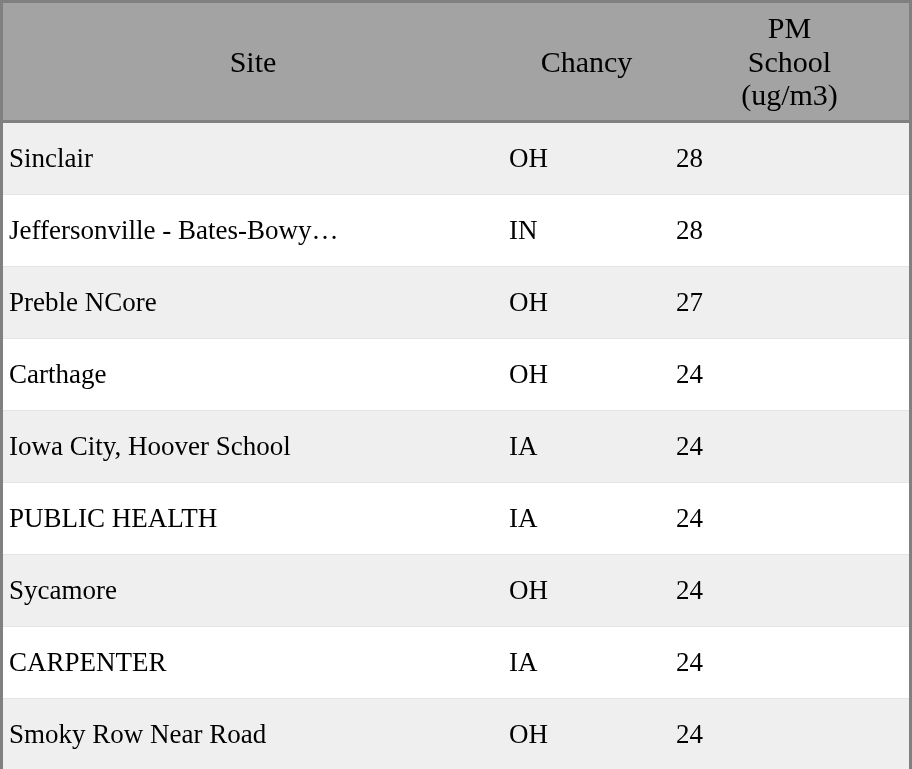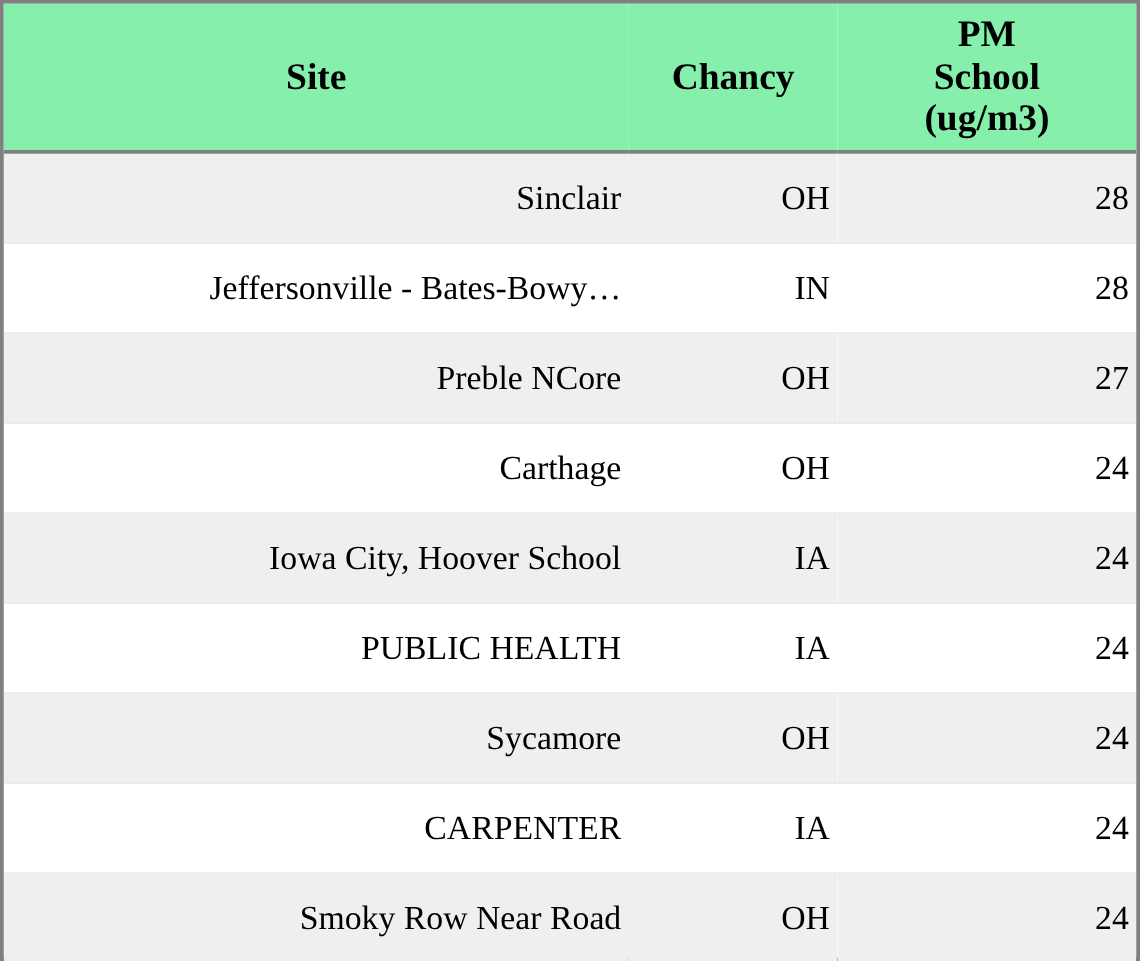--- a/index.html
+++ b/index.html
@@ -19,38 +19,38 @@
     box-sizing: border-box;
     border: 3px solid #808080;
     background: #ffffff;
   }
   table {
     border-collapse: collapse;
     width: 100%;
     table-layout: fixed;
   }
   thead th {
-    background: #86efac;
+    background: #a3a3a3;
     color: #000000;
-    font-weight: bold;
+    font-weight: normal;
     font-size: 30px;
     text-align: center;
     vertical-align: middle;
     padding: 8px 6px;
     height: 116px;
     box-sizing: border-box;
     border-bottom: 3px solid #808080;
     line-height: 1.12;
   }
   thead th.col-site { width: 500px; }
   thead th.col-state { width: 167px; }
   thead th.col-value { width: 239px; }
   tbody td {
     font-size: 27px;
-    text-align: right;
+    text-align: left;
     vertical-align: middle;
     height: 62px;
     box-sizing: border-box;
     padding: 20px 6px;
     color: #000000;
     border-bottom: 1px solid #e4e4e4;
     white-space: nowrap;
     overflow: hidden;
     text-overflow: ellipsis;
   }

